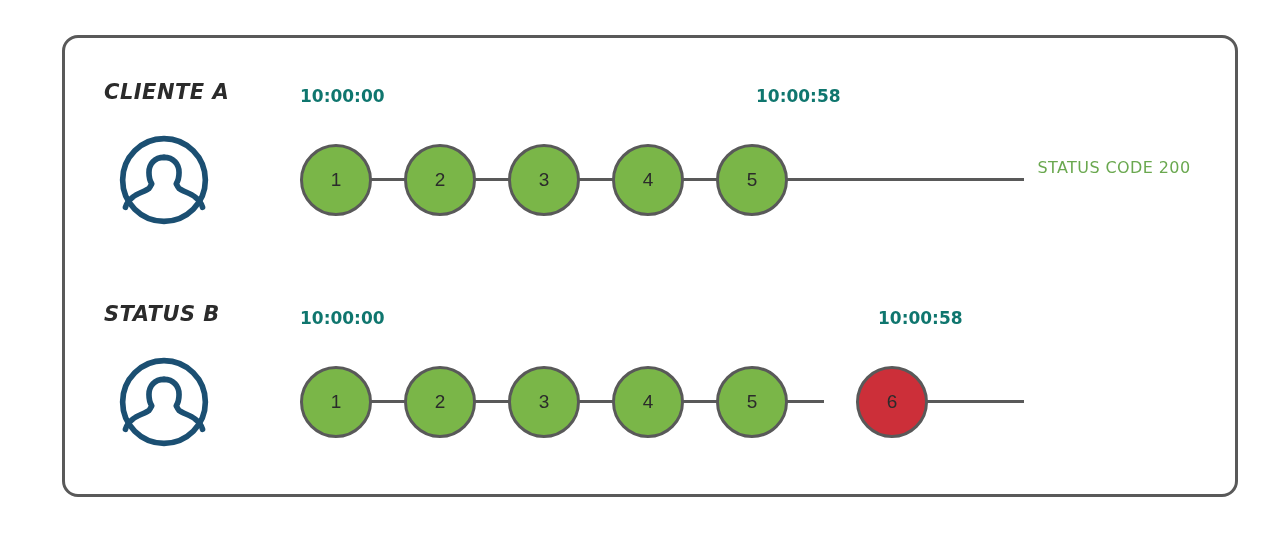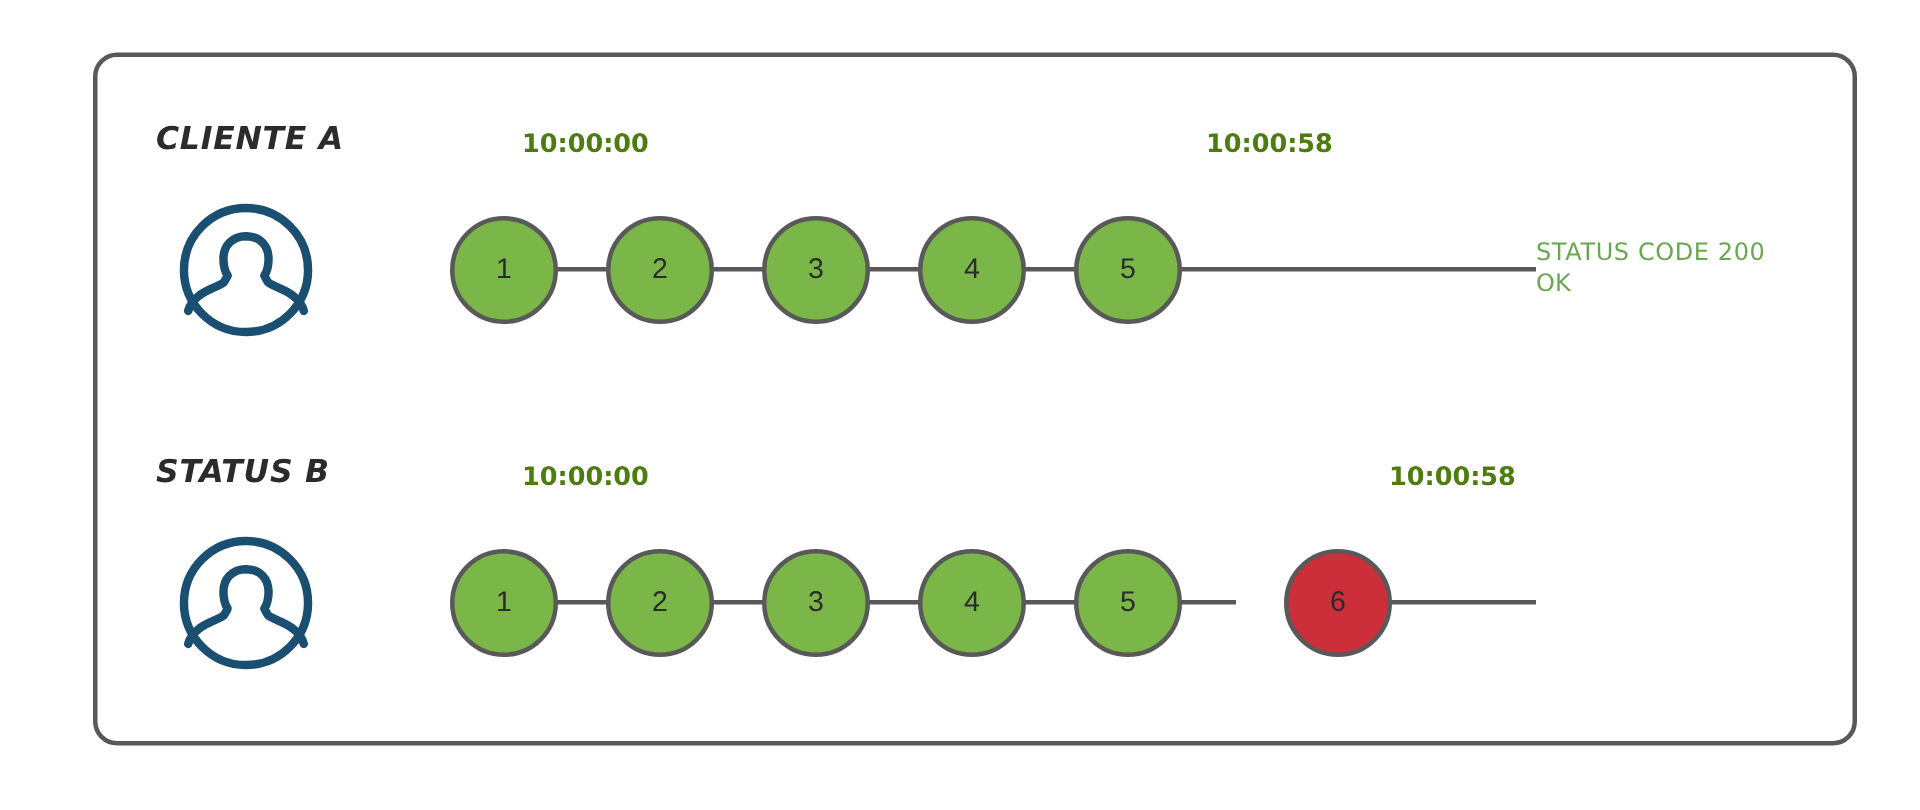--- a/index.html
+++ b/index.html
@@ -64,23 +64,22 @@
     top: 133px;
     width: 94px;
     height: 94px;
   }
 
   .timestamp {
     position: absolute;
     font-family: "DejaVu Sans", sans-serif;
     font-size: 17px;
     font-weight: bold;
-    color: #4d7c0f;
+    color: #0f766e;
     white-space: nowrap;
-    margin-left: 48px;
   }
   .ts-start { left: 300px; top: 86px; }
   .ts-end-a { left: 756px; top: 86px; }
   .ts-end-b { left: 878px; top: 86px; }
 
   
   .chain {
     position: absolute;
     left: 300px;
     top: 142px;
@@ -118,20 +117,21 @@
     position: absolute;
     left: 1024px;
     font-family: "DejaVu Sans", sans-serif;
     font-size: 16px;
     line-height: 21px;
     white-space: nowrap;
   }
   .status-a {
     top: 157px;
     color: #6aa84f;
+    text-align: center;
     width: 180px;
   }
   .status .line1 { display: block; letter-spacing: 0.4px; }
   .status .line2 { display: block; }
 </style>
 </head>
 <body>
 
 <div id="canvas">
 
@@ -172,21 +172,20 @@
 
       <div class="node ok" style="left:0px;">1</div>
       <div class="node ok" style="left:104px;">2</div>
       <div class="node ok" style="left:208px;">3</div>
       <div class="node ok" style="left:312px;">4</div>
       <div class="node ok" style="left:416px;">5</div>
     </div>
 
     <div class="status status-a">
       <span class="line1">STATUS CODE 200</span>
-      <span class="line2">OK</span>
     </div>
   </div>
 
   <div class="row row-b">
 
     <div class="client-label">STATUS B</div>
 
     <div class="avatar">
       <svg viewBox="0 0 100 100" width="94" height="94" aria-hidden="true">
         <circle cx="50" cy="50" r="44" fill="none" stroke="#1b4f72" stroke-width="6"></circle>

